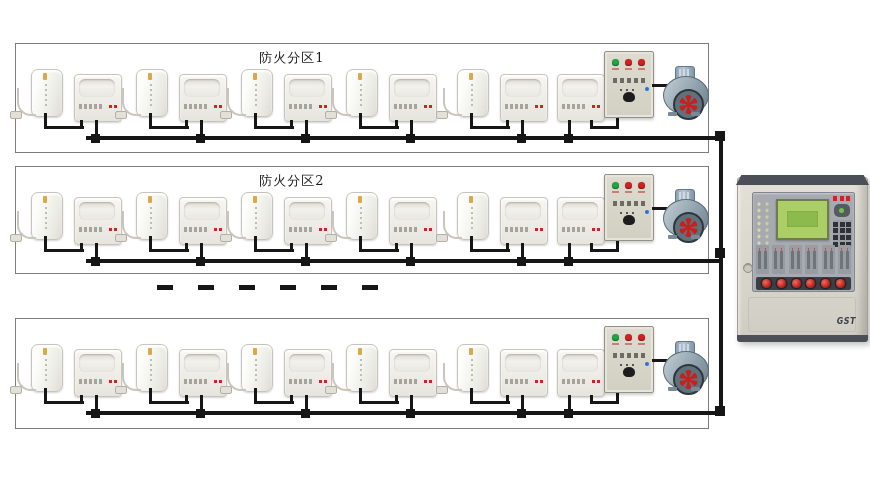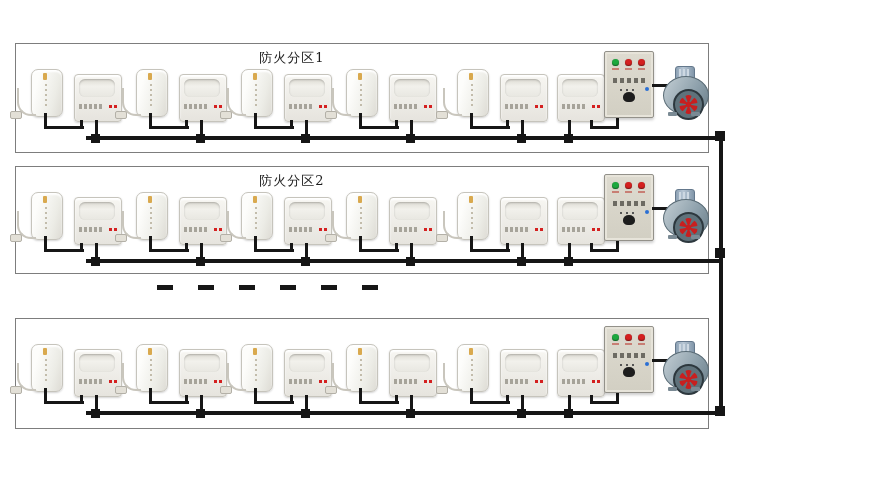--- a/index.html
+++ b/index.html
@@ -561,14 +561,46 @@
   </div>
 </div>
 
   <div class="dash-sep"></div>
 
   <div class="trunk"></div>
   <i class="tj t1"></i>
   <i class="tj t2"></i>
   <i class="tj t3"></i>
 
+  <div class="panel">
+    <i class="p-top"></i>
+    <div class="p-inner">
+      <i class="p-leds"></i>
+      <div class="p-lcd">
+        <i class="p-lcd-block"></i>
+      </div>
+      <i class="p-topkeys"></i>
+      <i class="p-nav"></i>
+      <i class="p-keypad"></i>
+      <div class="p-ind">
+        <i class="slotgrp"></i>
+        <i class="slotgrp"></i>
+        <i class="slotgrp"></i>
+        <i class="slotgrp"></i>
+        <i class="slotgrp"></i>
+        <i class="slotgrp"></i>
+      </div>
+      <div class="p-btnrow">
+        <i class="rbtn"></i>
+        <i class="rbtn"></i>
+        <i class="rbtn"></i>
+        <i class="rbtn"></i>
+        <i class="rbtn"></i>
+        <i class="rbtn"></i>
+      </div>
+    </div>
+    <i class="p-lock"></i>
+    <i class="p-door"></i>
+    <div class="p-logo">GST</div>
+    <i class="p-bottom"></i>
+  </div>
 
 </div>
 
 </body></html>

